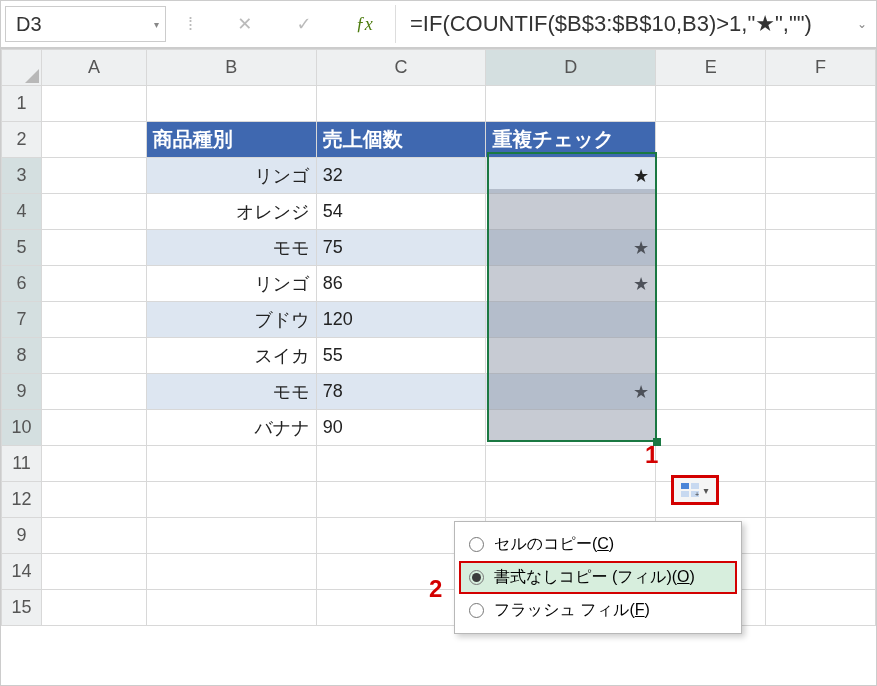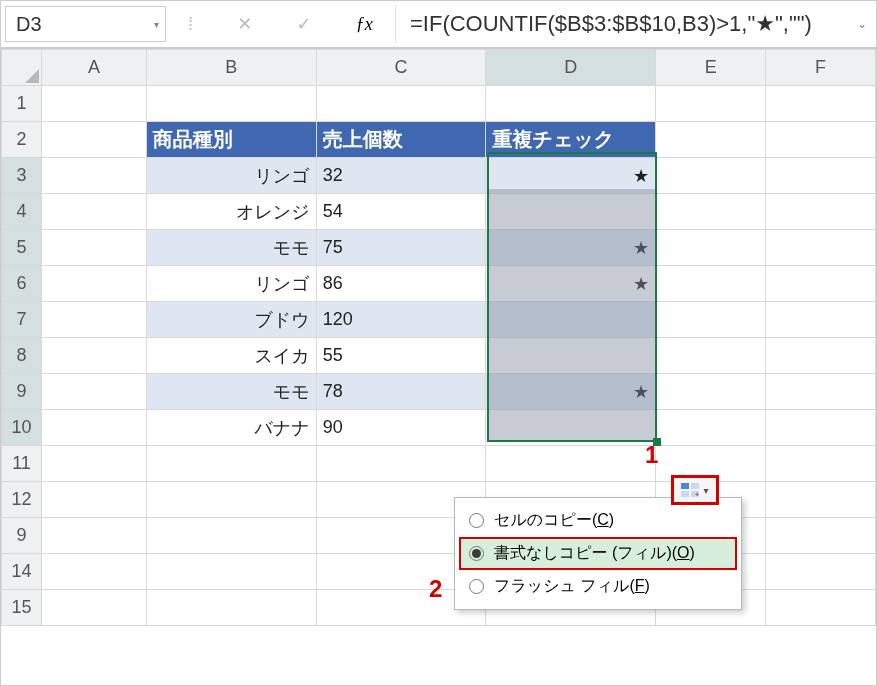--- a/index.html
+++ b/index.html
@@ -45,21 +45,21 @@
     display: flex;
     align-items: center;
     justify-content: space-around;
     height: 38px;
     color: #aaa;
     font-size: 18px;
     font-style: italic;
     border-right: 1px solid #ddd;
   }
   .fx-btn { padding: 0 8px; font-style: normal; color: #bbb; }
-  .fx-btn.fx { font-style: italic; color: #000000; font-family: Georgia, serif; text-align: right;}
+  .fx-btn.fx { font-style: italic; color: #4d7c0f; font-family: Georgia, serif; text-align: right;}
   .formula-input {
     flex: 1;
     padding: 0 14px;
     font-size: 22px;
     color: #333;
     height: 38px;
     display: flex;
     align-items: center;
   }
   .expand-btn {
@@ -400,21 +400,21 @@
     <rect x="0" y="0" width="8" height="6" fill="#4a85d8"></rect>
     <rect x="10" y="0" width="8" height="6" fill="#c8d9f0"></rect>
     <rect x="0" y="8" width="8" height="6" fill="#c8d9f0"></rect>
     <rect x="10" y="8" width="8" height="6" fill="#c8d9f0"></rect>
     <text x="14" y="14" font-size="7" fill="#333">+</text>
   </svg>
   <span class="caret">▾</span>
 </div>
 <div class="annot" style="left:644px; top:392px;">1</div>
 
-<div class="menu" style="left:453px; top:448px; width:288px;">
+<div class="menu" style="left:453px; top:472px; width:288px;">
   <div class="menu-item">
     <span class="radio"></span>
     <span><span>セルのコピー(</span><span class="u">C</span><span>)</span></span>
   </div>
   <div class="menu-item selected">
     <span class="radio sel"></span>
     <span><span>書式なしコピー (フィル)(</span><span class="u">O</span><span>)</span></span>
   </div>
   <div class="menu-item">
     <span class="radio"></span>

